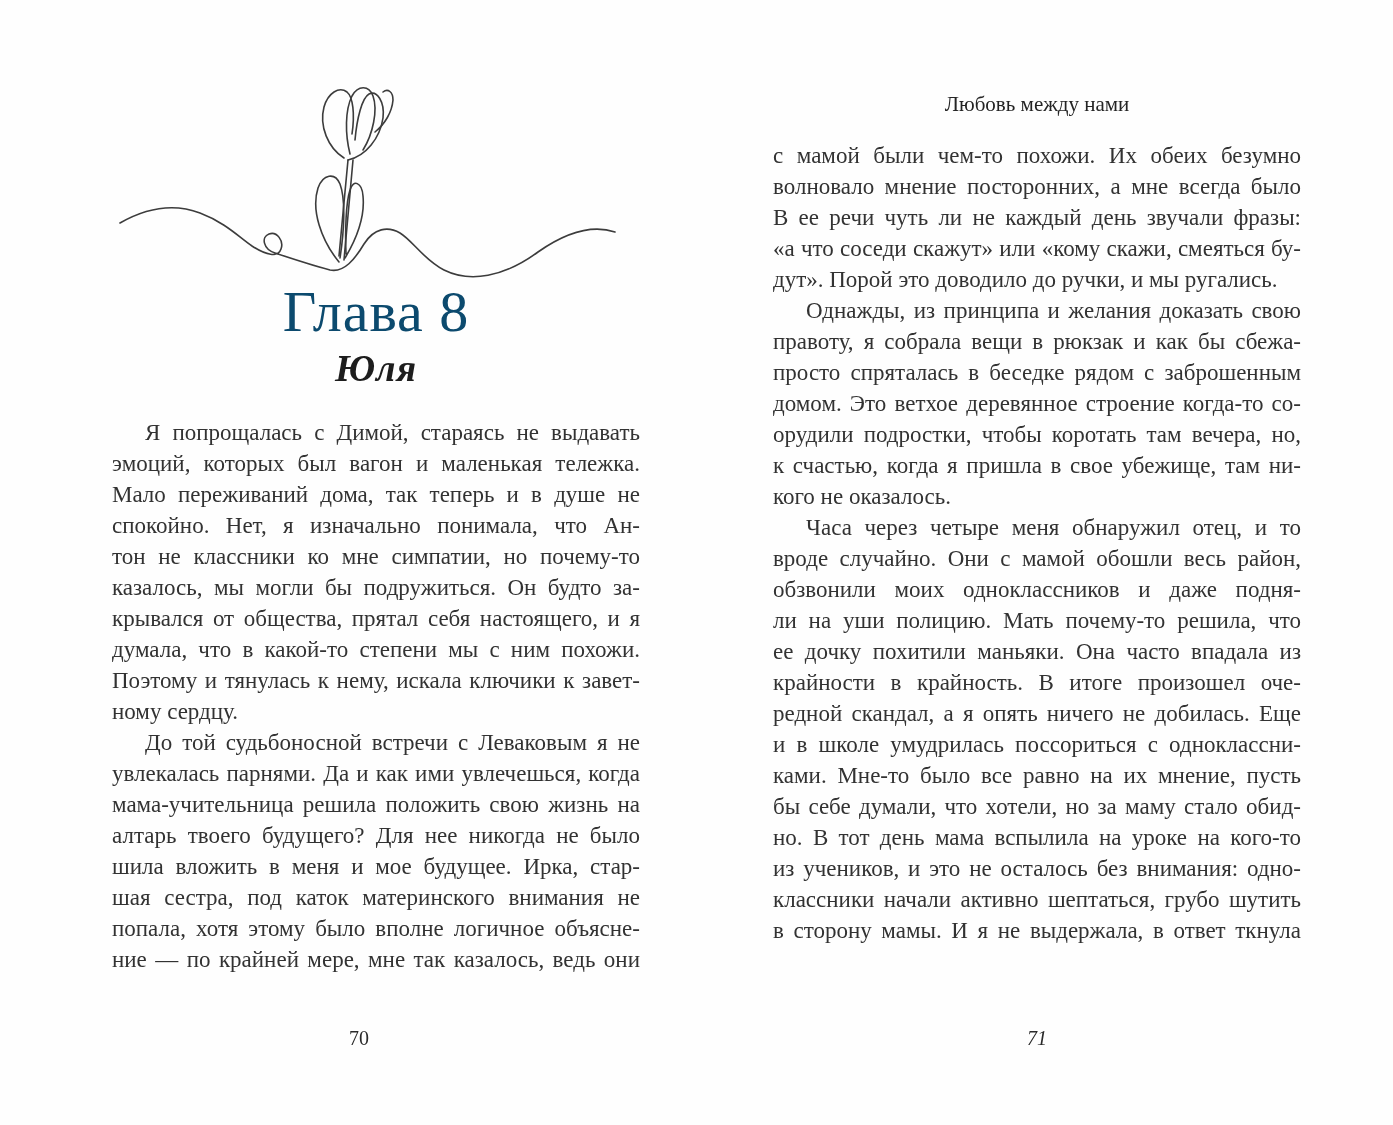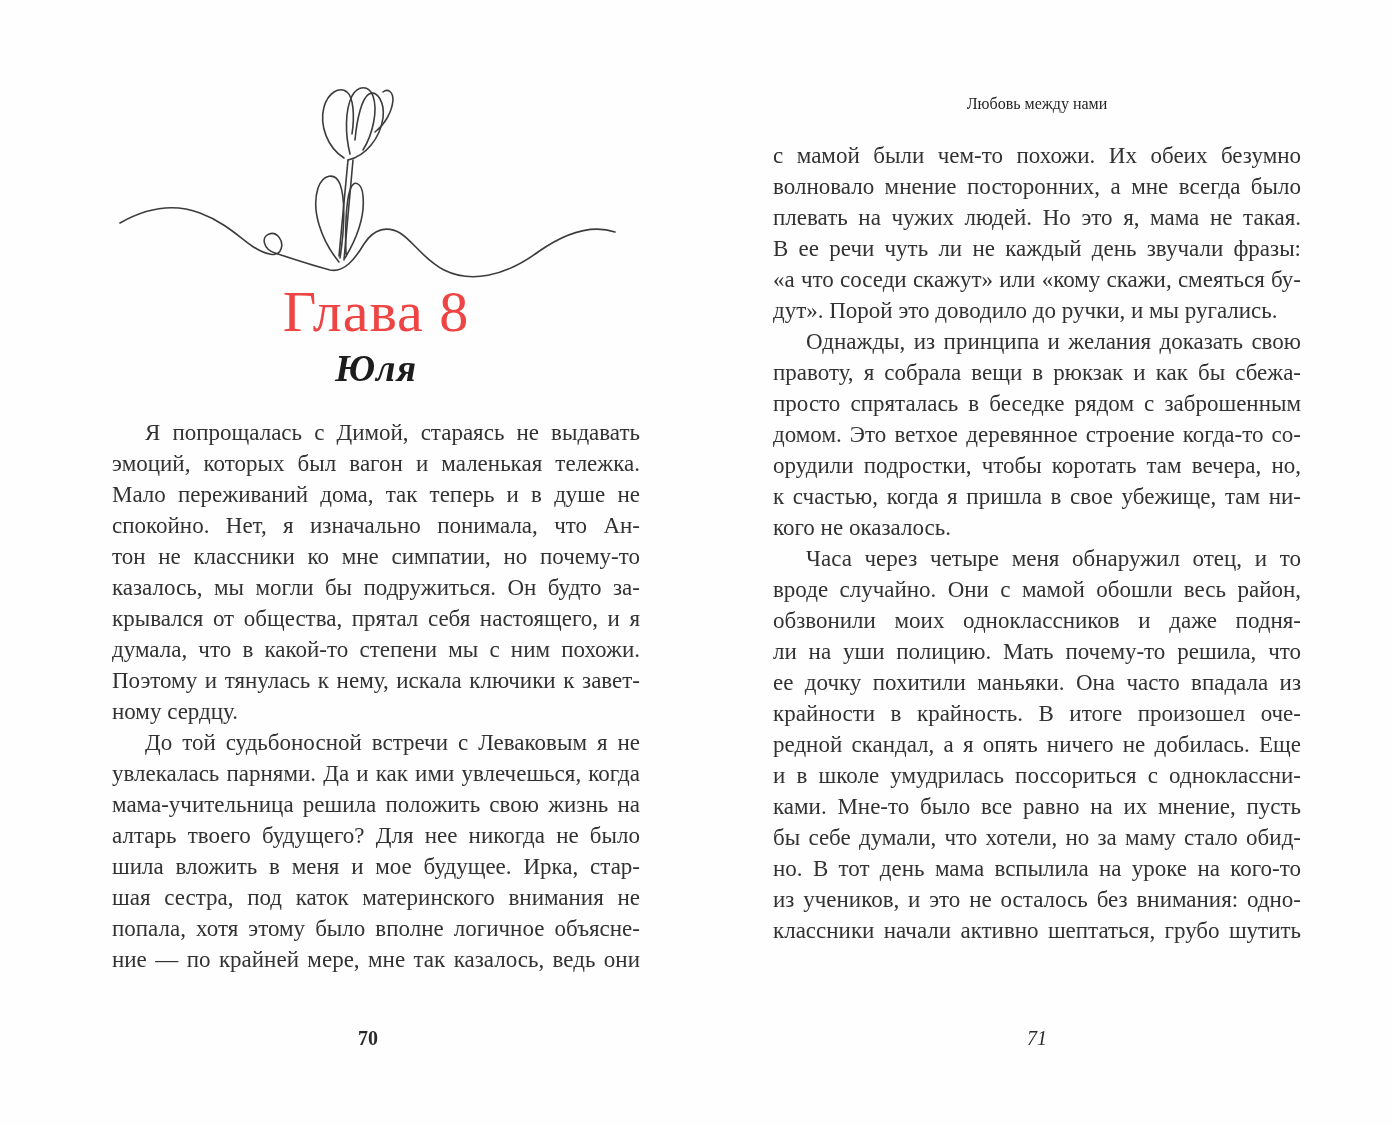--- a/index.html
+++ b/index.html
@@ -14,36 +14,36 @@
   .abs{position:absolute;}
   
   #decor{left:112px;top:80px;width:528px;height:204px;}
   #decor svg{display:block;width:528px;height:204px;}
   
   #chapter-label{
     left:112px;top:281px;width:528px;
     text-align:center;
     font-size:58px;line-height:62px;
     font-weight:400;
-    color:#ef4444;
+    color:#0c4a6e;
     letter-spacing:1px;
   }
   #chapter-name{
     left:112px;top:347px;width:528px;
     text-align:center;
     font-size:38px;line-height:42px;
     font-weight:700;font-style:italic;
     color:#1d1d1d;
     letter-spacing:1px;
   }
   
   #running-header{
     left:773px;top:92px;width:528px;
     text-align:center;
-    font-size:16px;line-height:24px;
+    font-size:21px;line-height:24px;
     color:#242424;
   }
   
   .textcol{
     width:528px;
     font-size:23px;
     line-height:31px;
     color:#323232;
   }
   #left-text{left:112px;top:417px;}
@@ -61,21 +61,21 @@
     text-justify:inter-word;
   }
   .line.ind{text-indent:33px;}
   
   .pagenum{
     top:1026px;width:528px;
     text-align:center;
     font-size:20px;line-height:24px;
     color:#2a2a2a;
   }
-  #pagenum-left{left:104px;font-weight:bold;}
+  #pagenum-left{left:95px;}
   #pagenum-right{left:773px;font-style:italic;}
 </style>
 </head>
 <body>
 
 <div class="abs" id="decor">
   <svg viewBox="0 0 528 204" xmlns="http://www.w3.org/2000/svg" fill="none" stroke="#3c3c3c" stroke-width="1.6" stroke-linecap="round">
 
     <path d="M8,143 C36,127 64,124 88,133 C112,142 126,156 140,166 C154,175 166,178 169,169 C172,161 165,151 157,154 C149,157 151,169 163,173 C181,179 203,186 218,190 C232,193 243,179 252,164 C262,148 276,146 288,153 C300,160 312,180 332,190 C358,203 392,197 426,172 C456,151 482,145 503,152"></path>
 
@@ -120,21 +120,20 @@
       <div class="line jl">шая сестра, под каток материнского внимания не</div>
       <div class="line jl">попала, хотя этому было вполне логичное объясне-</div>
       <div class="line jl">ние — по крайней мере, мне так казалось, ведь они</div>
     </div>
   </div>
 
 <div class="abs textcol" id="right-text">
     <div class="para">
       <div class="line jl">с мамой были чем-то похожи. Их обеих безумно</div>
       <div class="line jl">волновало мнение посторонних, а мне всегда было</div>
-      <div class="line jl">плевать на чужих людей. Но это я, мама не такая.</div>
       <div class="line jl">В ее речи чуть ли не каждый день звучали фразы:</div>
       <div class="line jl">«а что соседи скажут» или «кому скажи, смеяться бу-</div>
       <div class="line">дут». Порой это доводило до ручки, и мы ругались.</div>
     </div>
     <div class="para">
       <div class="line jl ind">Однажды, из принципа и желания доказать свою</div>
       <div class="line jl">правоту, я собрала вещи в рюкзак и как бы сбежа-</div>
       <div class="line jl">просто спряталась в беседке рядом с заброшенным</div>
       <div class="line jl">домом. Это ветхое деревянное строение когда-то со-</div>
       <div class="line jl">орудили подростки, чтобы коротать там вечера, но,</div>
@@ -148,18 +147,19 @@
       <div class="line jl">ли на уши полицию. Мать почему-то решила, что</div>
       <div class="line jl">ее дочку похитили маньяки. Она часто впадала из</div>
       <div class="line jl">крайности в крайность. В итоге произошел оче-</div>
       <div class="line jl">редной скандал, а я опять ничего не добилась. Еще</div>
       <div class="line jl">и в школе умудрилась поссориться с одноклассни-</div>
       <div class="line jl">ками. Мне-то было все равно на их мнение, пусть</div>
       <div class="line jl">бы себе думали, что хотели, но за маму стало обид-</div>
       <div class="line jl">но. В тот день мама вспылила на уроке на кого-то</div>
       <div class="line jl">из учеников, и это не осталось без внимания: одно-</div>
       <div class="line jl">классники начали активно шептаться, грубо шутить</div>
+      <div class="line jl">в сторону мамы. И я не выдержала, в ответ ткнула</div>
     </div>
   </div>
 
 <div class="abs pagenum" id="pagenum-left">70</div>
 
 <div class="abs pagenum" id="pagenum-right">71</div>
 
 </body></html>

